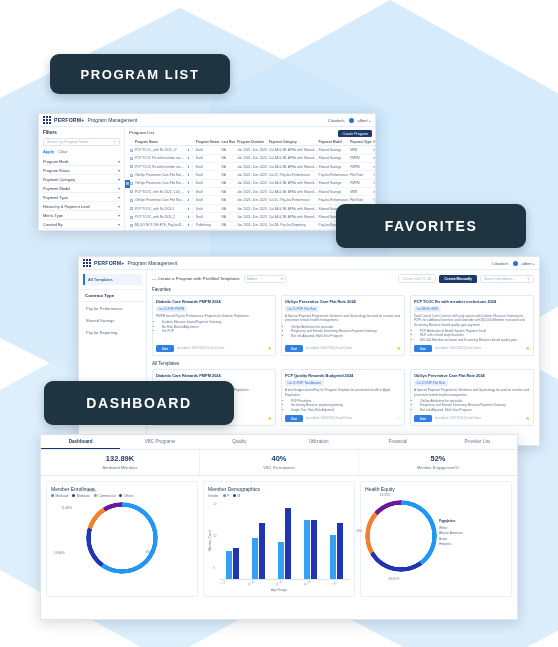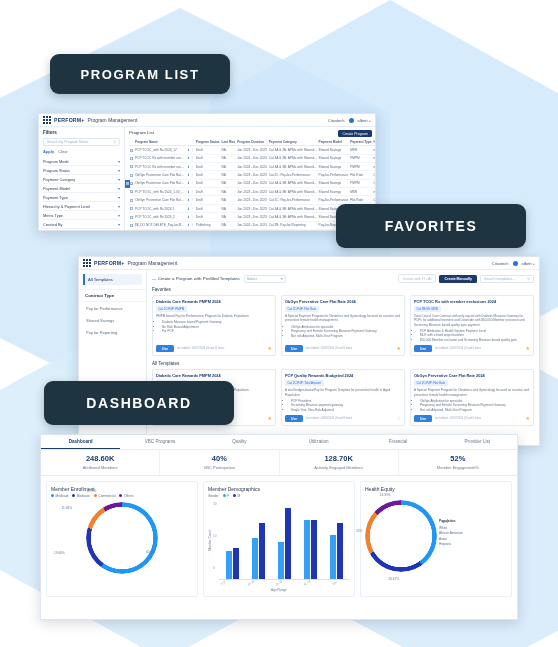--- a/index.html
+++ b/index.html
@@ -634,30 +634,26 @@
   <div class="db-tabs" id="db-tabs">
       <div class="db-tab active">Dashboard</div>
       <div class="db-tab">VBC Programs</div>
       <div class="db-tab">Quality</div>
       <div class="db-tab">Utilization</div>
       <div class="db-tab">Financial</div>
       <div class="db-tab">Provider List</div>
     </div>
   <div class="kpi-row" id="kpi-row">
       <div class="kpi">
-        <div class="kpi-val">248.60K</div>
+        <div class="kpi-val">132.89K</div>
         <div class="kpi-lab">Attributed Members</div>
       </div>
       <div class="kpi">
         <div class="kpi-val">40%</div>
         <div class="kpi-lab">VBC Participation</div>
-      </div>
-      <div class="kpi">
-        <div class="kpi-val">128.70K</div>
-        <div class="kpi-lab">Actively Engaged Members</div>
       </div>
       <div class="kpi">
         <div class="kpi-val">52%</div>
         <div class="kpi-lab">Member Engagement%</div>
       </div>
     </div>
   <div class="panels">
 
     <div class="panel">
       <div class="panel-title">Member Enrollment</div>

